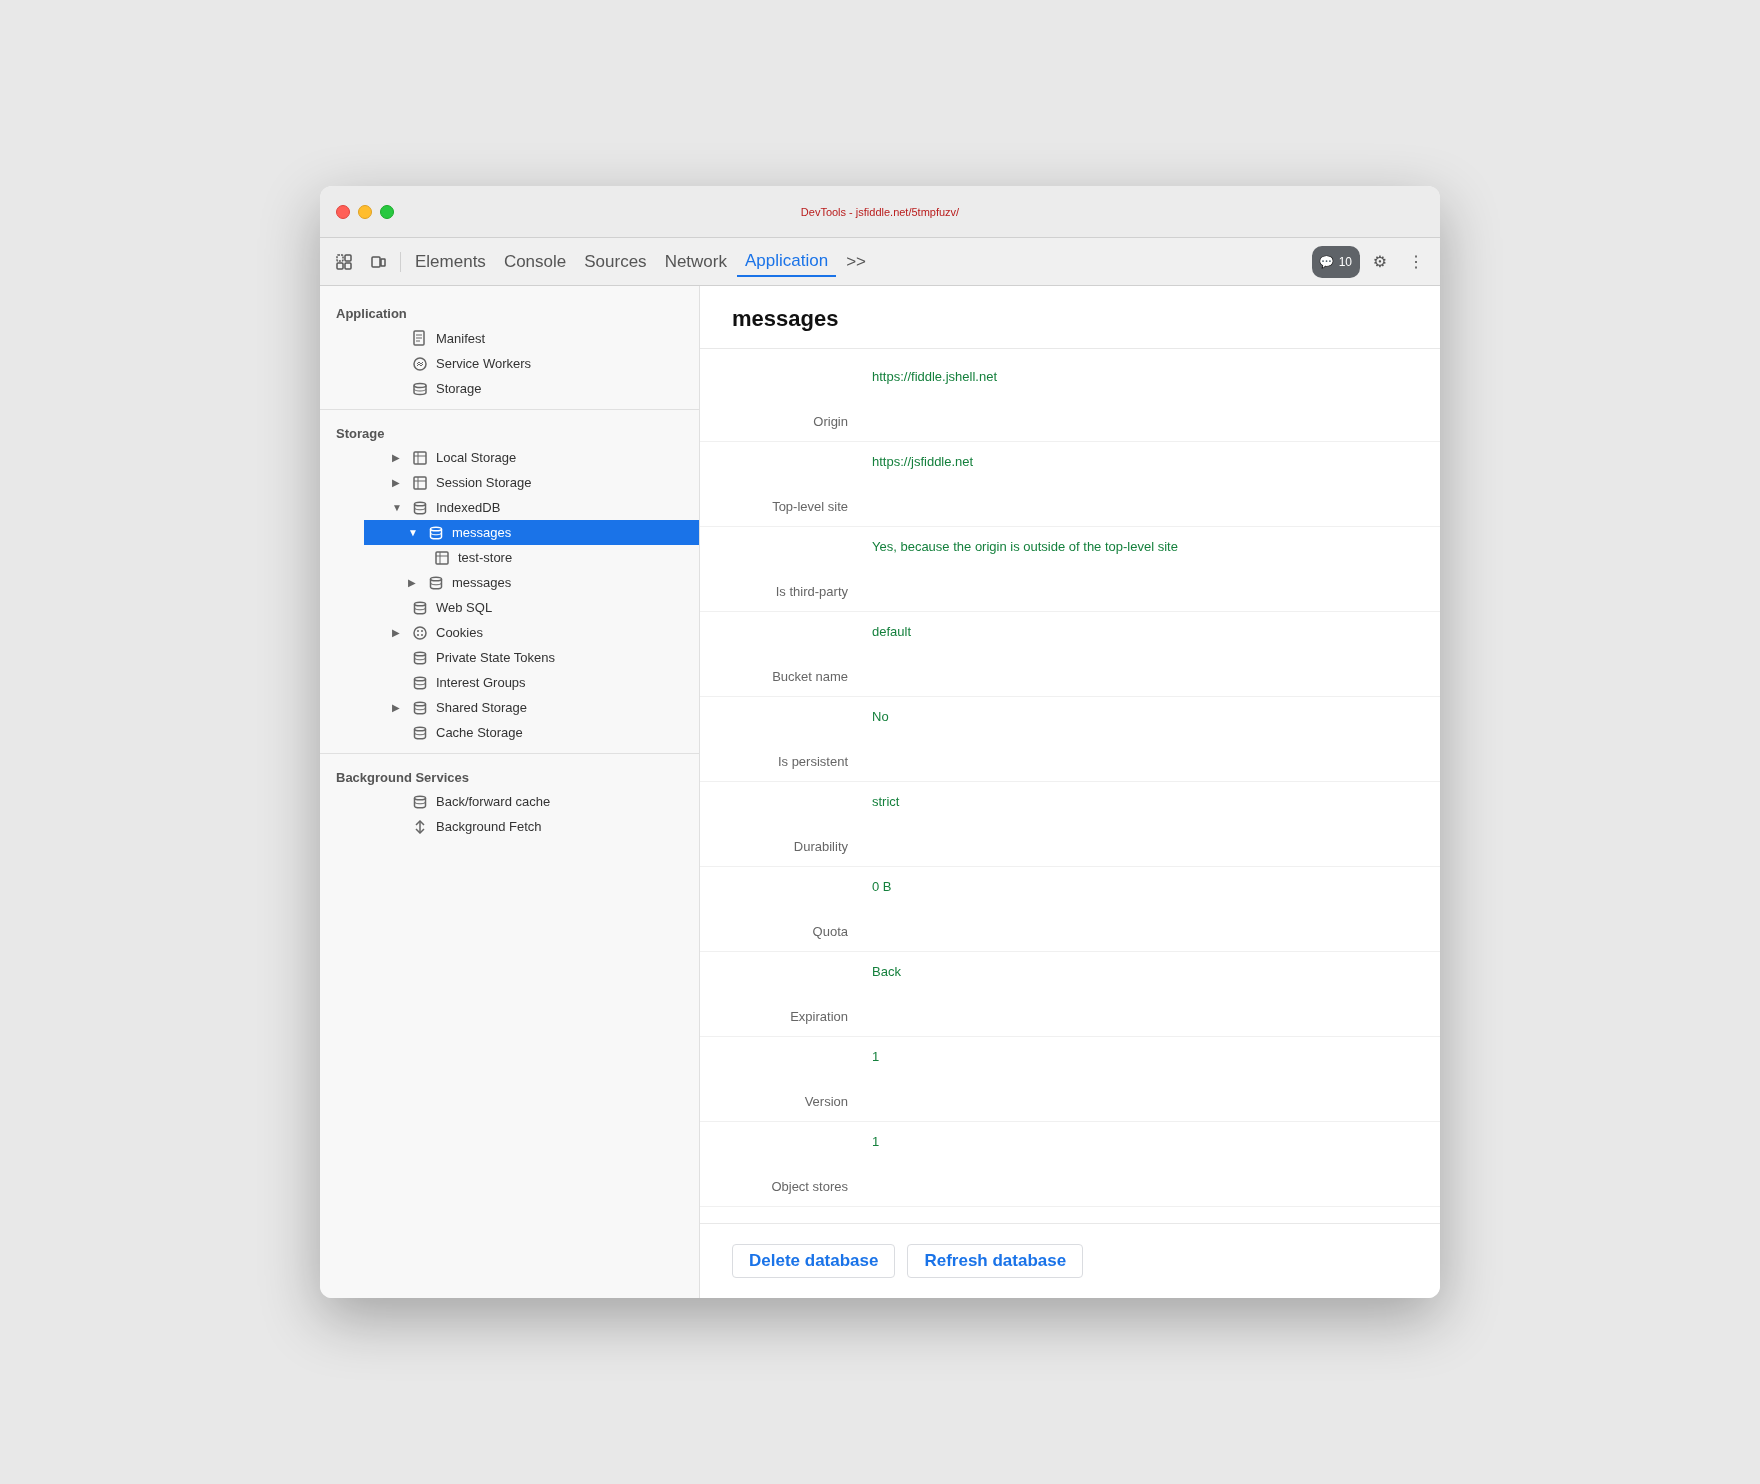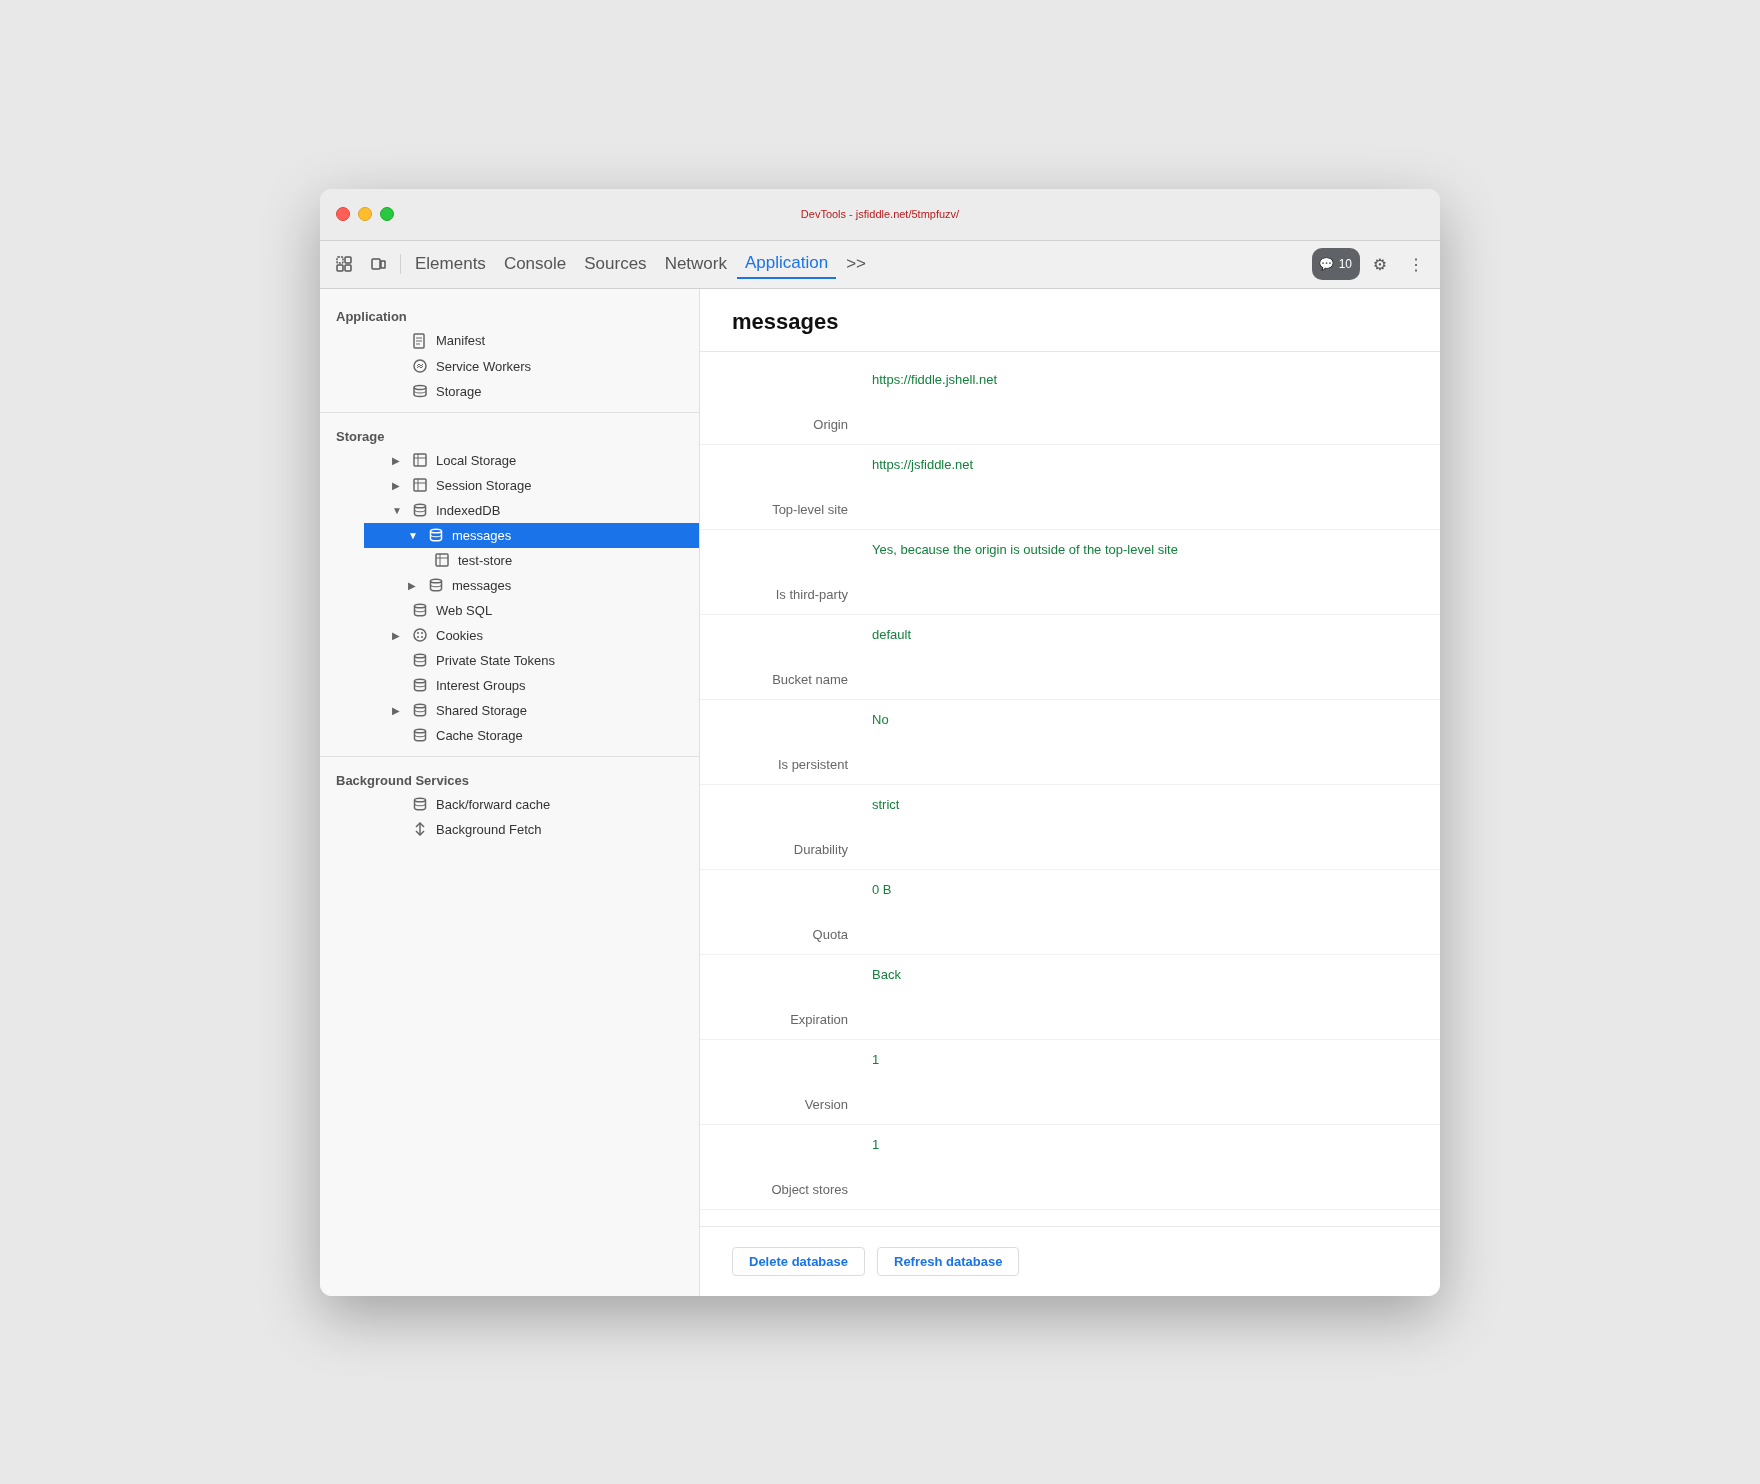--- a/index.html
+++ b/index.html
@@ -204,21 +204,21 @@
     }
     .action-bar {
       padding: 20px 32px;
       display: flex;
       gap: 12px;
       border-top: 1px solid #e8e8e8;
       margin-top: 8px;
     }
     .action-btn {
       padding: 6px 16px;
-      font-size: 13px;
+      font-size: 17px;
       font-weight: 600;
       color: #1a73e8;
       background: white;
       border: 1px solid #dadce0;
       border-radius: 4px;
       cursor: pointer;
     }
   </style>
 </head>
 <body>

